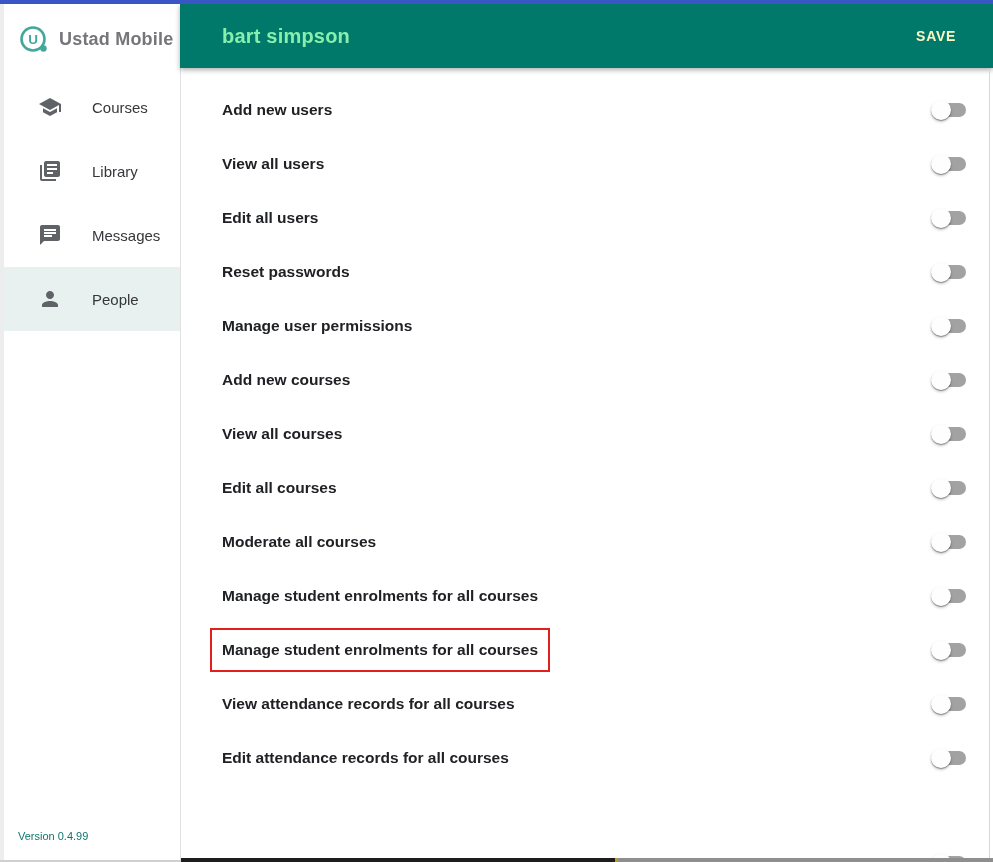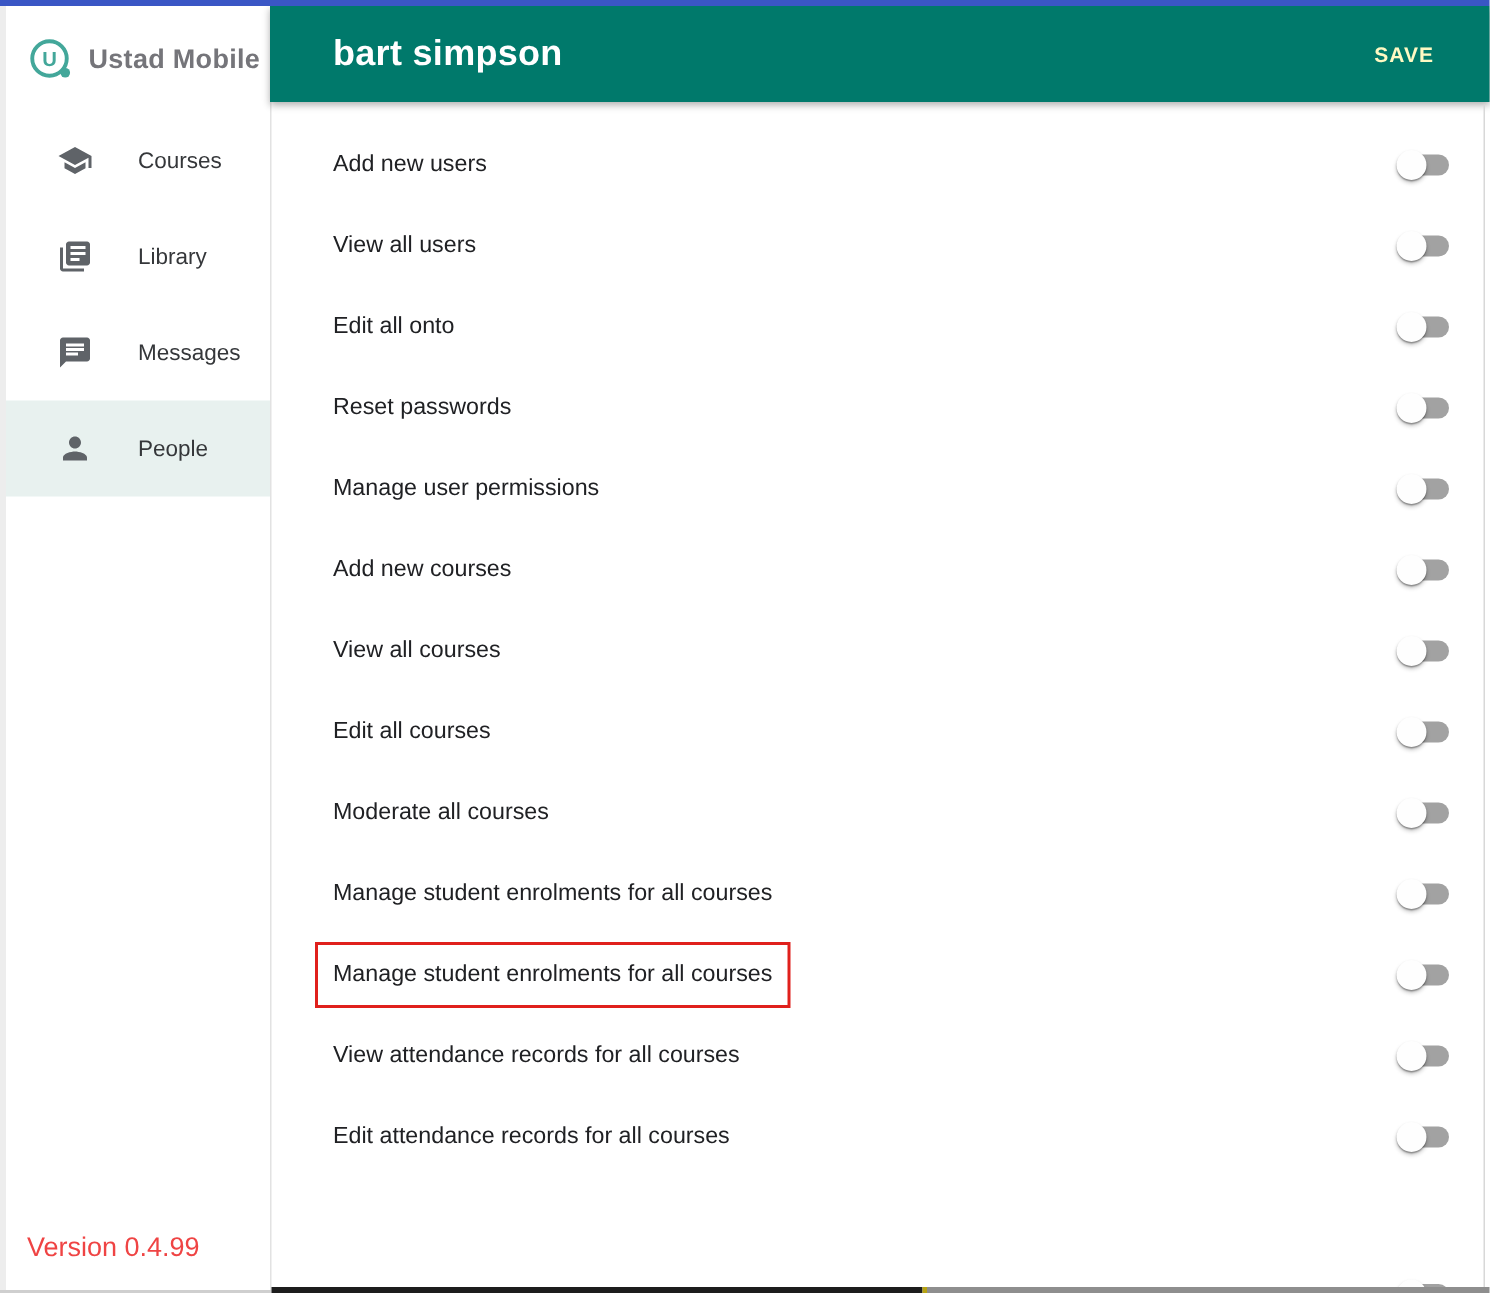--- a/index.html
+++ b/index.html
@@ -22,33 +22,33 @@
   .sidebar{position:absolute;left:4px;top:4px;bottom:2px;width:176px;background:#fff;
     border-right:1px solid #e2e2e2;z-index:10;}
   .logo-row{height:71px;display:flex;align-items:center;padding-left:13px;}
   .logo-svg{width:34px;height:34px;flex:0 0 auto;}
   .logo-text{margin-left:8px;font-size:18px;font-weight:bold;color:#75757a;letter-spacing:.2px;}
   .nav-item{height:64px;display:flex;align-items:center;padding-left:34px;cursor:pointer;}
   .nav-item.active{background:#e8f1ef;align-items:center;}
   .nav-icon{width:24px;height:24px;flex:0 0 auto;}
   .nav-icon svg{width:24px;height:24px;fill:#5f6368;display:block;}
   .nav-label{margin-left:30px;font-size:15px;color:#35373a;}
-  .version{position:absolute;left:14px;bottom:18px;font-size:18px;color:#ef4444;}
+  .version{position:absolute;left:14px;bottom:18px;font-size:11px;color:#0f766e;}
 
   
   .appbar{position:absolute;left:180px;top:4px;right:0;height:64px;background:#00796b;
     display:flex;align-items:center;box-shadow:0 2px 5px rgba(0,0,0,.32);z-index:20;}
-  .appbar-title{margin-left:42px;color:#ffffff;font-size:24px;font-weight:bold;letter-spacing:.2px;}
+  .appbar-title{margin-left:42px;color:#86efac;font-size:20px;font-weight:bold;letter-spacing:.2px;}
   .save-btn{margin-left:auto;margin-right:33px;color:#fef9c3;font-size:14px;font-weight:bold;
     letter-spacing:.7px;background:none;border:none;padding:6px 4px;cursor:pointer;
     font-family:"Liberation Sans",sans-serif;}
 
   
   .content{position:absolute;left:181px;top:68px;right:0;bottom:0;background:#fff;
-    padding-top:15px;overflow:hidden;z-index:8;}
+    padding-top:15px;overflow:hidden;z-index:8;font-weight:bold;}
   .perm-row{height:54px;display:flex;align-items:center;padding-left:41px;padding-right:25px;}
   .perm-label{font-size:15.5px;color:#202124;}
   .perm-label.boxed{border:2px solid #e0201c;padding:11px 10px;margin-left:-12px;}
 
   
   .switch{margin-left:auto;position:relative;width:37px;height:20px;cursor:pointer;flex:0 0 auto;}
   .switch .track{position:absolute;top:3px;left:2px;right:2px;height:14px;border-radius:7px;background:#a2a2a2;}
   .switch .thumb{position:absolute;top:0;left:0;width:20px;height:20px;border-radius:50%;background:#fefefe;
     box-shadow:0 1px 1px rgba(0,0,0,.35),0 2px 3px rgba(0,0,0,.22);}
   .switch.on .track{background:#7fc4bd;}
@@ -136,21 +136,21 @@
 
   <div class="perm-row">
     <span class="perm-label">View all users</span>
     <div class="switch">
       <div class="track"></div>
       <div class="thumb"></div>
     </div>
   </div>
 
   <div class="perm-row">
-    <span class="perm-label">Edit all onto</span>
+    <span class="perm-label">Edit all users</span>
     <div class="switch">
       <div class="track"></div>
       <div class="thumb"></div>
     </div>
   </div>
 
   <div class="perm-row">
     <span class="perm-label">Reset passwords</span>
     <div class="switch">
       <div class="track"></div>

